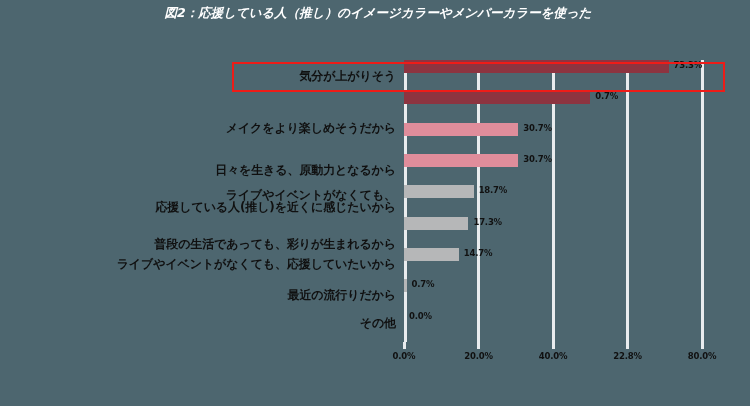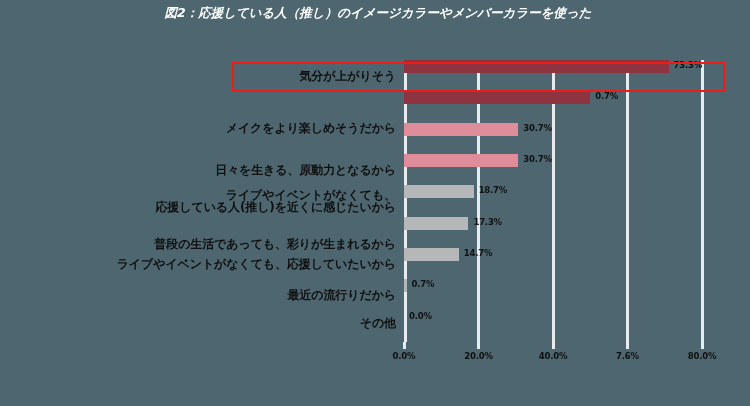--- a/index.html
+++ b/index.html
@@ -242,21 +242,21 @@
     </div>
 
   <div class="xticks" id="xticks">
       <div class="xtick-mark" style="left: -1.5px;"></div>
       <div class="xtick-label" style="left: 0px;">0.0%</div>
       <div class="xtick-mark" style="left: 73px;"></div>
       <div class="xtick-label" style="left: 74.5px;">20.0%</div>
       <div class="xtick-mark" style="left: 147.5px;"></div>
       <div class="xtick-label" style="left: 149px;">40.0%</div>
       <div class="xtick-mark" style="left: 222px;"></div>
-      <div class="xtick-label" style="left: 223.5px;">7.6%</div>
+      <div class="xtick-label" style="left: 223.5px;">22.8%</div>
       <div class="xtick-mark" style="left: 296.5px;"></div>
       <div class="xtick-label" style="left: 298px;">80.0%</div>
     </div>
 
 
   <div class="highlight-box"></div>
 
 </div>
 
 </body></html>

